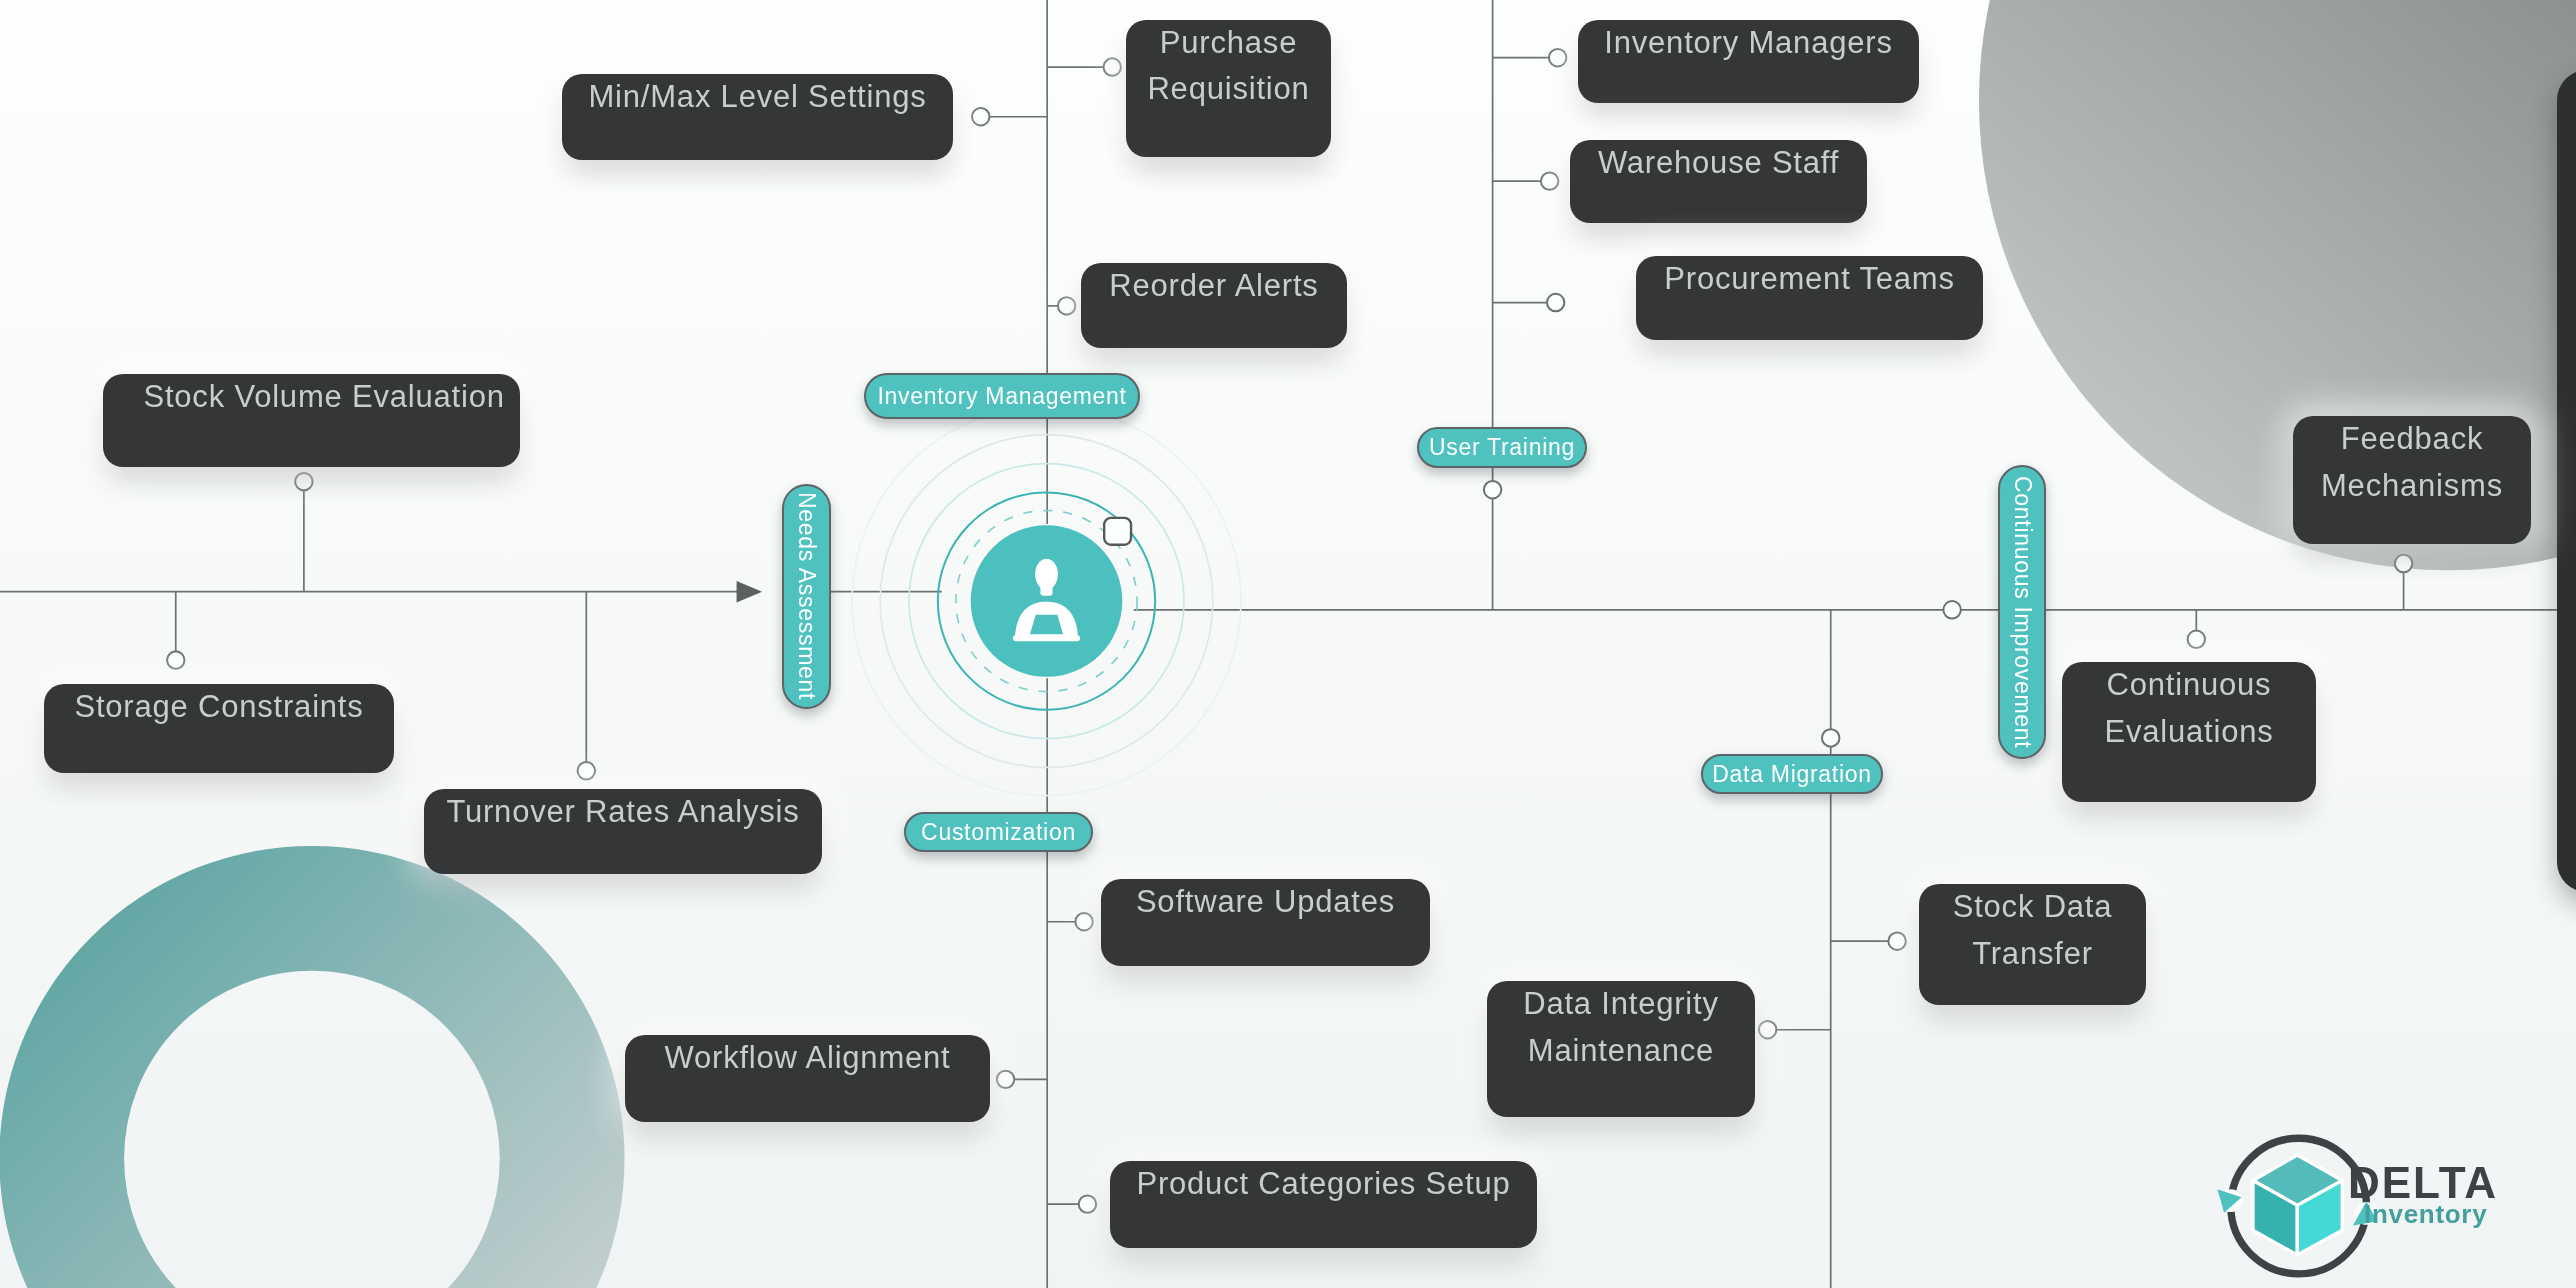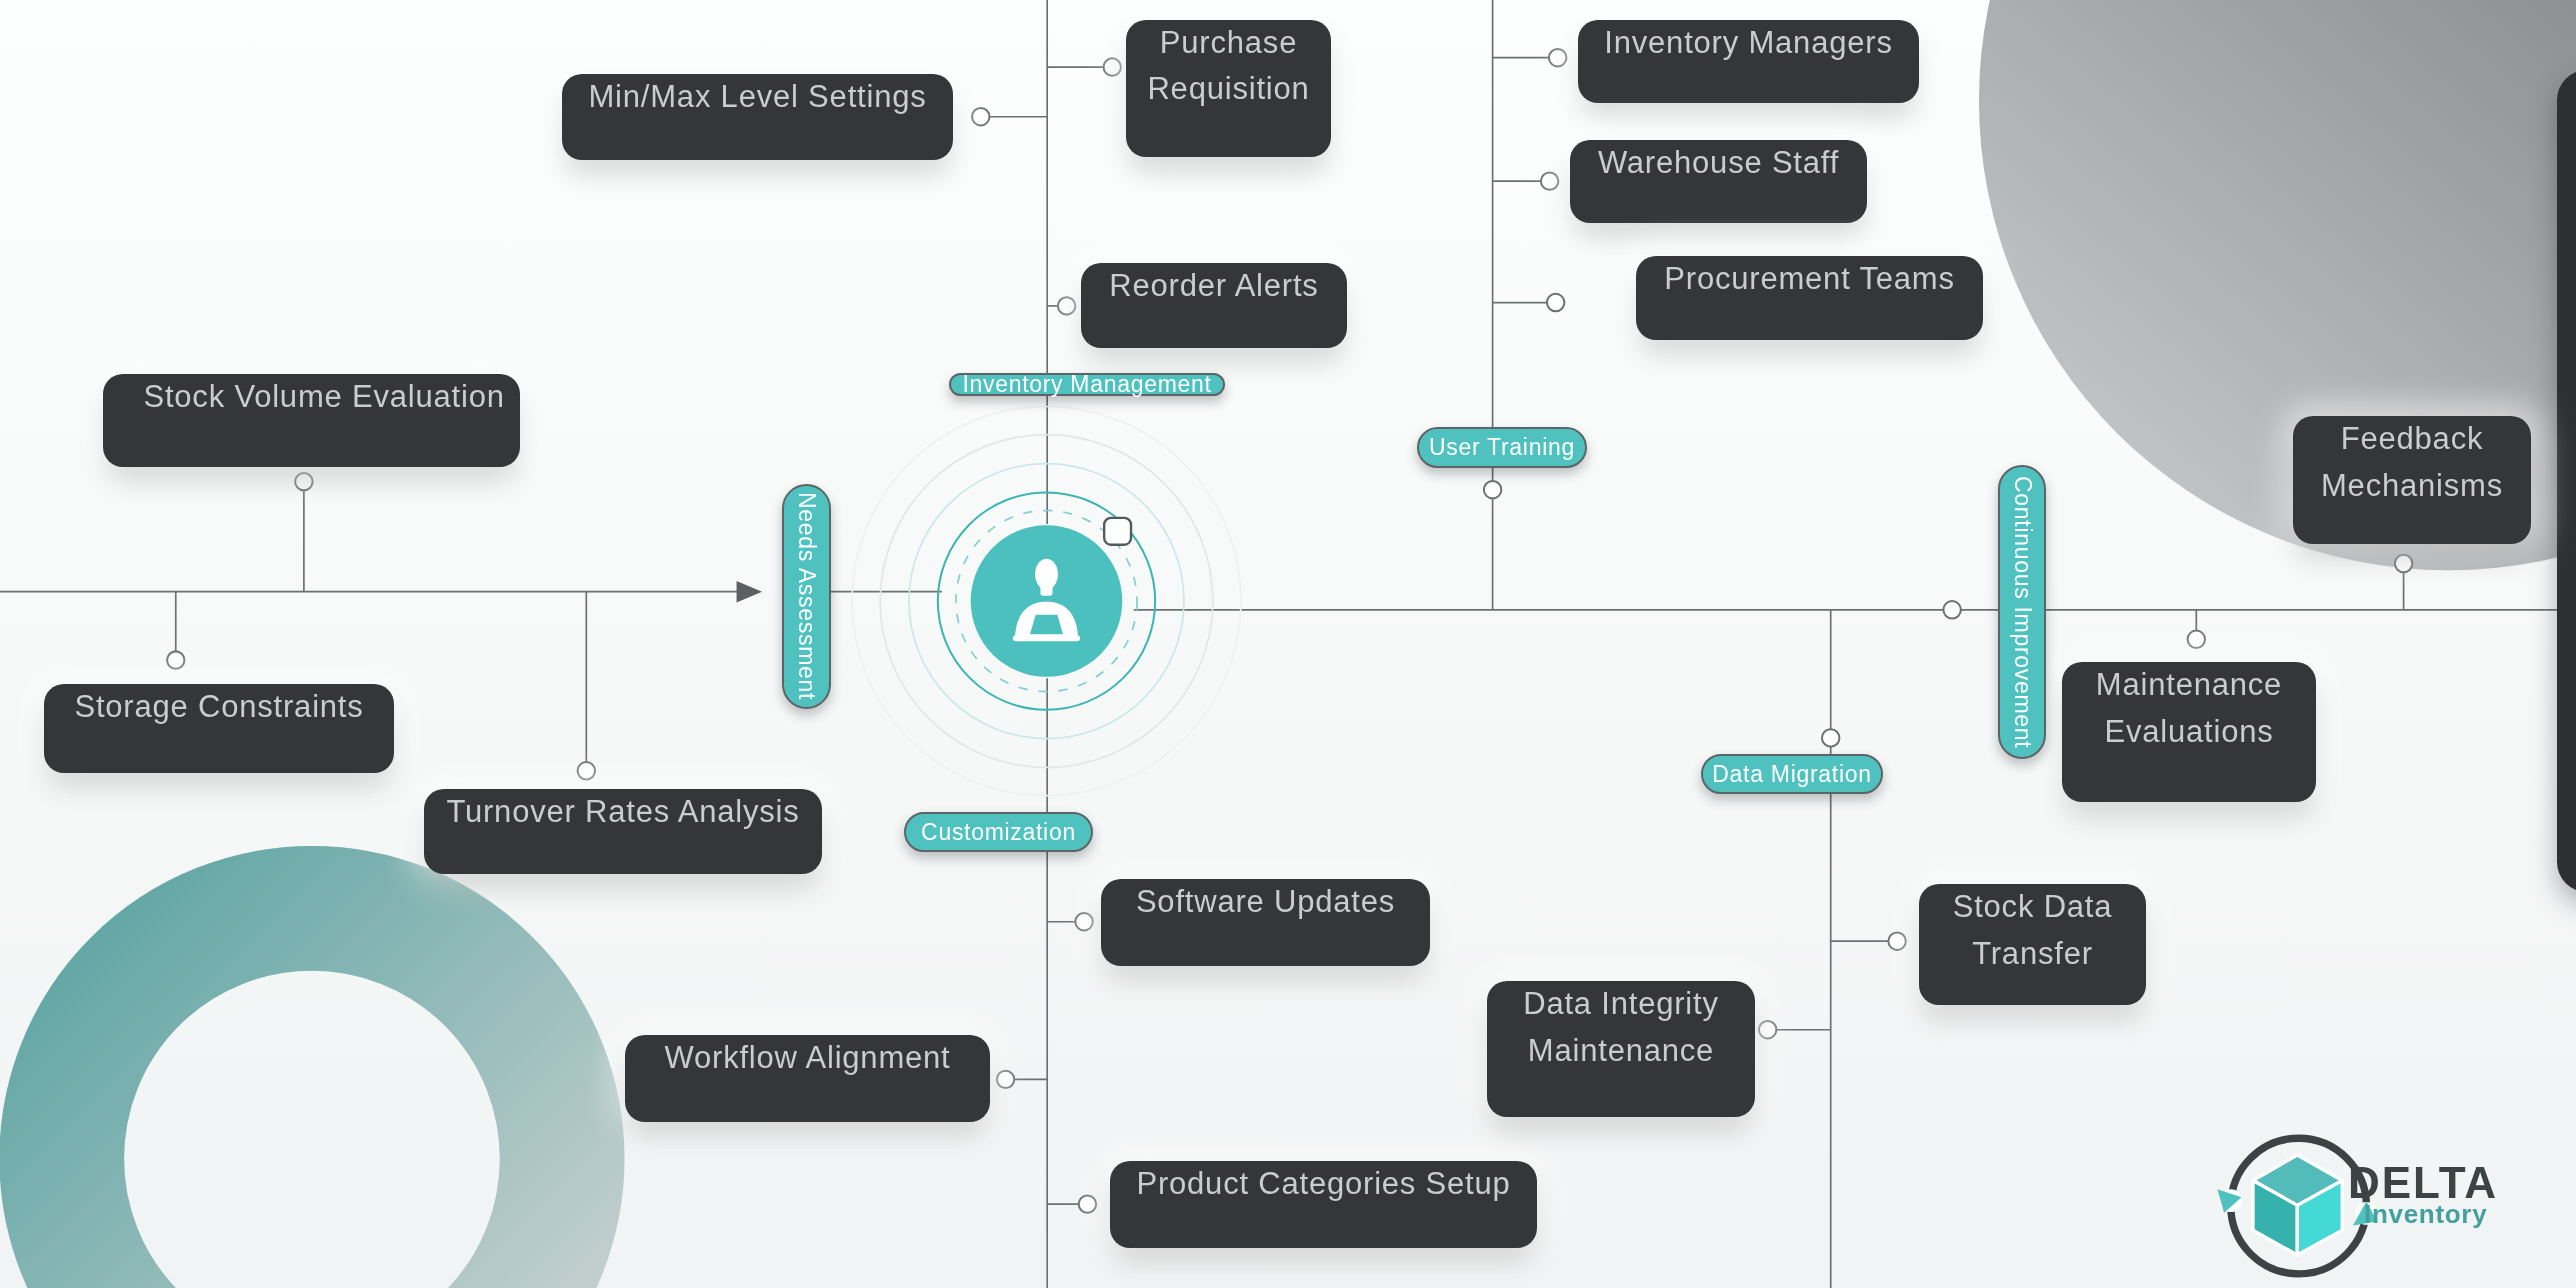--- a/index.html
+++ b/index.html
@@ -127,21 +127,21 @@
         <rect x="1551" y="872" width="18" height="16" rx="4"></rect>
         <path d="M1513,950 C1515,912 1534,897 1560,897 C1586,897 1605,912 1607,950 Z"></path>
         <path d="M1542,914 L1578,914 L1588,948 L1532,948 Z" fill="#4cc0be" stroke="#ffffff" stroke-width="5"></path>
         <rect x="1510" y="947" width="100" height="9" rx="4.5"></rect>
       </g>
     </g>
   </svg>
 
   <div id="edge-box"></div>
 
-  <div class="pill" style="left:949px;top:373px;width:276px;height:23px;justify-content:center;">
+  <div class="pill" style="left:864px;top:373px;width:276px;height:46px;justify-content:center;">
     <span>Inventory Management</span>
   </div>
   <div class="pill" style="left:1417px;top:427px;width:170px;height:41px;">
     <span>User Training</span>
   </div>
   <div class="pill vertical" style="left:782px;top:484px;width:49px;height:225px;">
     <span>Needs Assessment</span>
   </div>
   <div class="pill vertical" style="left:1998px;top:465px;width:48px;height:294px;">
     <span>Continuous Improvement</span>
@@ -177,21 +177,21 @@
   <div class="node" style="left:44px;top:684px;width:350px;height:89px;">
     <span>Storage Constraints</span>
   </div>
   <div class="node" style="left:424px;top:789px;width:398px;height:85px;">
     <span>Turnover Rates Analysis</span>
   </div>
   <div class="node" style="left:2293px;top:416px;width:238px;height:128px;">
     <span>Feedback Mechanisms</span>
   </div>
   <div class="node" style="left:2062px;top:662px;width:254px;height:140px;">
-    <span>Maintenance Evaluations</span>
+    <span>Continuous Evaluations</span>
   </div>
   <div class="node" style="left:1101px;top:879px;width:329px;height:87px;">
     <span>Software Updates</span>
   </div>
   <div class="node" style="left:625px;top:1035px;width:365px;height:87px;">
     <span>Workflow Alignment</span>
   </div>
   <div class="node" style="left:1110px;top:1161px;width:427px;height:87px;">
     <span>Product Categories Setup</span>
   </div>

